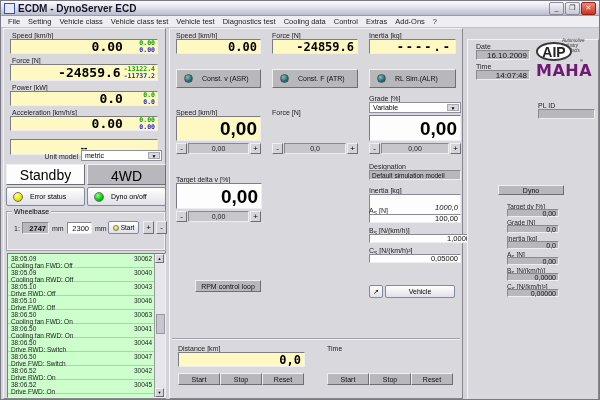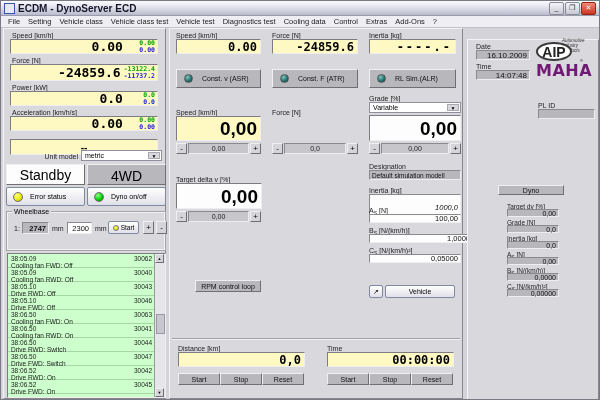--- a/index.html
+++ b/index.html
@@ -259,23 +259,20 @@
 
     <div class="lbl abs" style="left:8px;top:316px;">Distance [km]</div>
     <div class="lcd abs" style="left:8px;top:323px;width:127px;height:15px;">
         <span class="val" style="font-size:12px;">0,0</span>
       </div>
     <div class="btn abs" style="left:8px;top:344px;width:42px;height:12px;">Start</div>
     <div class="btn abs" style="left:50px;top:344px;width:42px;height:12px;">Stop</div>
     <div class="btn abs" style="left:92px;top:344px;width:42px;height:12px;">Reset</div>
 
     <div class="lbl abs" style="left:157px;top:316px;">Time</div>
-    <div class="lcd abs" style="left:157px;top:323px;width:127px;height:15px;">
-        <span class="val" style="font-size:12px;">00:00:00</span>
-      </div>
     <div class="btn abs" style="left:157px;top:344px;width:42px;height:12px;">Start</div>
     <div class="btn abs" style="left:199px;top:344px;width:42px;height:12px;">Stop</div>
     <div class="btn abs" style="left:241px;top:344px;width:42px;height:12px;">Reset</div>
   </div>
 
   <div class="panel" style="left:466px;top:27px;width:132px;height:371px;margin-top:11px;">
 
     <div class="lbl abs" style="left:8px;top:3px;">Date</div>
     <div class="field abs" style="left:8px;top:10px;width:54px;height:10px;font-size:8px;">16.10.2009</div>
     <div class="lbl abs" style="left:8px;top:23px;">Time</div>

